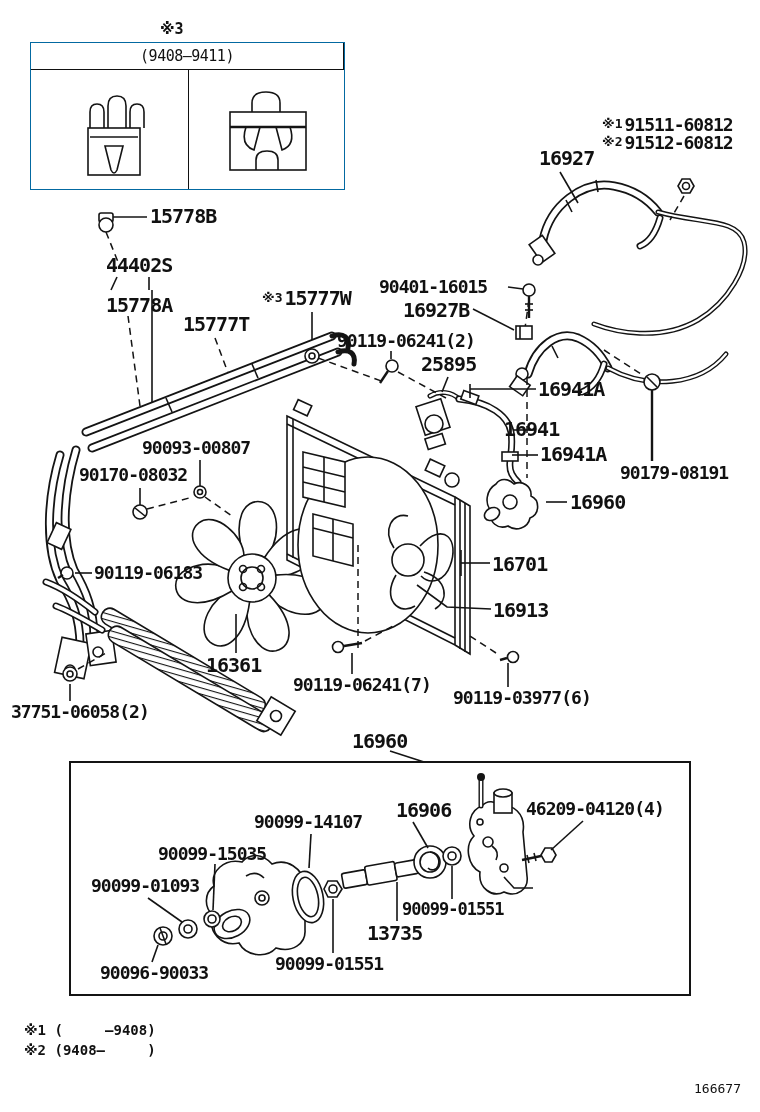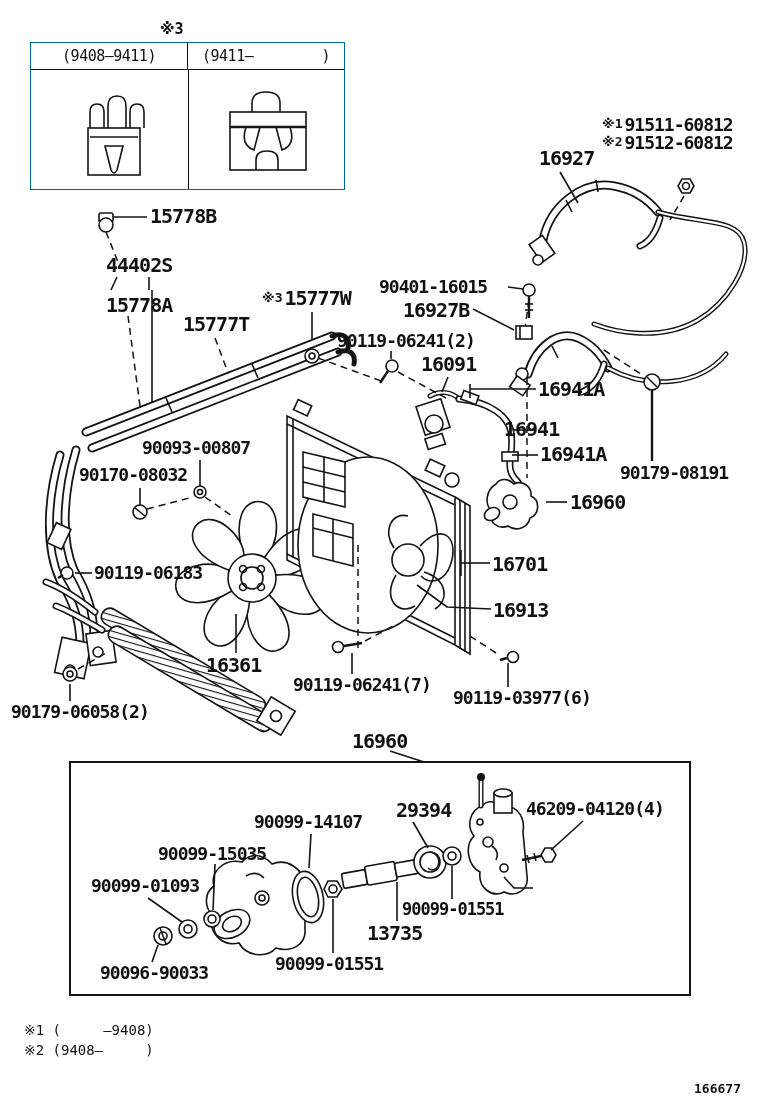--- a/index.html
+++ b/index.html
@@ -4,22 +4,22 @@
 <style>
   html,body{margin:0;padding:0;background:#fff;}
   #stage{position:relative;width:760px;height:1112px;background:#ffffff;overflow:hidden;
          font-family:"DejaVu Sans Mono","DejaVu Sans",monospace;color:#111;}
   #art{position:absolute;left:0;top:0;}
   .lbl,.lbl-lg,.lbl-sm{position:absolute;font-weight:bold;white-space:pre;letter-spacing:-1px;line-height:1;}
   .lbl{font-size:18px;}
   .lbl-lg{font-size:20px;}
   .lbl-sm{font-size:17px;}
   .marker{font-size:13px;font-weight:bold;vertical-align:3px;letter-spacing:0;margin-right:2px;}
-  .plain{position:absolute;font-size:14px;font-weight:normal;white-space:pre;letter-spacing:0;line-height:1.45;}
-  .docnum{position:absolute;font-size:13px;font-weight:bold;letter-spacing:0;}
+  .plain{position:absolute;font-size:14px;font-weight:bold;white-space:pre;letter-spacing:0;line-height:1.45;}
+  .docnum{position:absolute;font-size:13px;font-weight:normal;letter-spacing:0;}
   
   .inset{position:absolute;left:30px;top:42px;width:315px;height:148px;border:1px solid #0369a1;box-sizing:border-box;}
   .inset-head{display:flex;height:26px;border-bottom:1.5px solid #111;}
   .inset-cell{flex:1;display:flex;align-items:center;justify-content:center;
               font-size:15px;font-weight:normal;white-space:pre;letter-spacing:-0.5px;}
   .inset-cell:first-child{border-right:1.5px solid #111;}
   .inset-body{position:absolute;left:50%;top:26px;bottom:0;width:0;border-left:1.5px solid #111;}
   .inset-marker{position:absolute;left:160px;top:20px;font-size:15px;font-weight:bold;}
   
   .ln{stroke:#141414;stroke-width:1.6;fill:none;}
@@ -391,53 +391,52 @@
         <line x1="534" y1="853" x2="536" y2="861" class="ln"></line>
         <line x1="583" y1="821" x2="551" y2="850" class="ln"></line>
       </g>
     </g>
   </svg>
 
   <div class="inset-marker">※3</div>
   <div class="inset">
     <div class="inset-head">
       <div class="inset-cell">(9408–9411)</div>
-      <div class="inset-cell">(9411–        )</div>
     </div>
     <div class="inset-body"></div>
   </div>
 
   <div class="lbl-lg" style="left:150px;top:206px">15778B</div>
   <div class="lbl-lg" style="left:106px;top:255px">44402S</div>
   <div class="lbl-lg" style="left:106px;top:295px">15778A</div>
   <div class="lbl-lg" style="left:183px;top:314px">15777T</div>
   <div class="lbl-lg" style="left:262px;top:288px"><span class="marker">※3</span><span>15777W</span></div>
   <div class="lbl" style="left:379px;top:278px">90401-16015</div>
   <div class="lbl-lg" style="left:403px;top:300px">16927B</div>
   <div class="lbl" style="left:337px;top:332px">90119-06241(2)</div>
-  <div class="lbl-lg" style="left:421px;top:354px">16091</div>
+  <div class="lbl-lg" style="left:421px;top:354px">25895</div>
   <div class="lbl-lg" style="left:539px;top:148px">16927</div>
   <div class="lbl" style="left:602px;top:116px"><span class="marker">※1</span><span>91511-60812</span></div>
   <div class="lbl" style="left:602px;top:134px"><span class="marker">※2</span><span>91512-60812</span></div>
   <div class="lbl-lg" style="left:538px;top:379px">16941A</div>
   <div class="lbl-lg" style="left:504px;top:419px">16941</div>
   <div class="lbl-lg" style="left:540px;top:444px">16941A</div>
   <div class="lbl" style="left:620px;top:464px">90179-08191</div>
   <div class="lbl-lg" style="left:570px;top:492px">16960</div>
   <div class="lbl" style="left:142px;top:439px">90093-00807</div>
   <div class="lbl" style="left:79px;top:466px">90170-08032</div>
   <div class="lbl-lg" style="left:492px;top:554px">16701</div>
   <div class="lbl-lg" style="left:493px;top:600px">16913</div>
   <div class="lbl" style="left:94px;top:564px">90119-06183</div>
   <div class="lbl-lg" style="left:206px;top:655px">16361</div>
   <div class="lbl" style="left:293px;top:676px">90119-06241(7)</div>
   <div class="lbl" style="left:453px;top:689px">90119-03977(6)</div>
-  <div class="lbl" style="left:11px;top:703px">90179-06058(2)</div>
+  <div class="lbl" style="left:11px;top:703px">37751-06058(2)</div>
   <div class="lbl-lg" style="left:352px;top:731px">16960</div>
-  <div class="lbl-lg" style="left:396px;top:800px">29394</div>
+  <div class="lbl-lg" style="left:396px;top:800px">16906</div>
   <div class="lbl" style="left:526px;top:800px">46209-04120(4)</div>
   <div class="lbl-lg" style="left:537px;top:874px"></div>
   <div class="lbl" style="left:254px;top:813px">90099-14107</div>
   <div class="lbl" style="left:158px;top:845px">90099-15035</div>
   <div class="lbl" style="left:91px;top:877px">90099-01093</div>
   <div class="lbl-sm" style="left:402px;top:901px">90099-01551</div>
   <div class="lbl-lg" style="left:367px;top:923px">13735</div>
   <div class="lbl" style="left:275px;top:955px">90099-01551</div>
   <div class="lbl" style="left:100px;top:964px">90096-90033</div>
 

